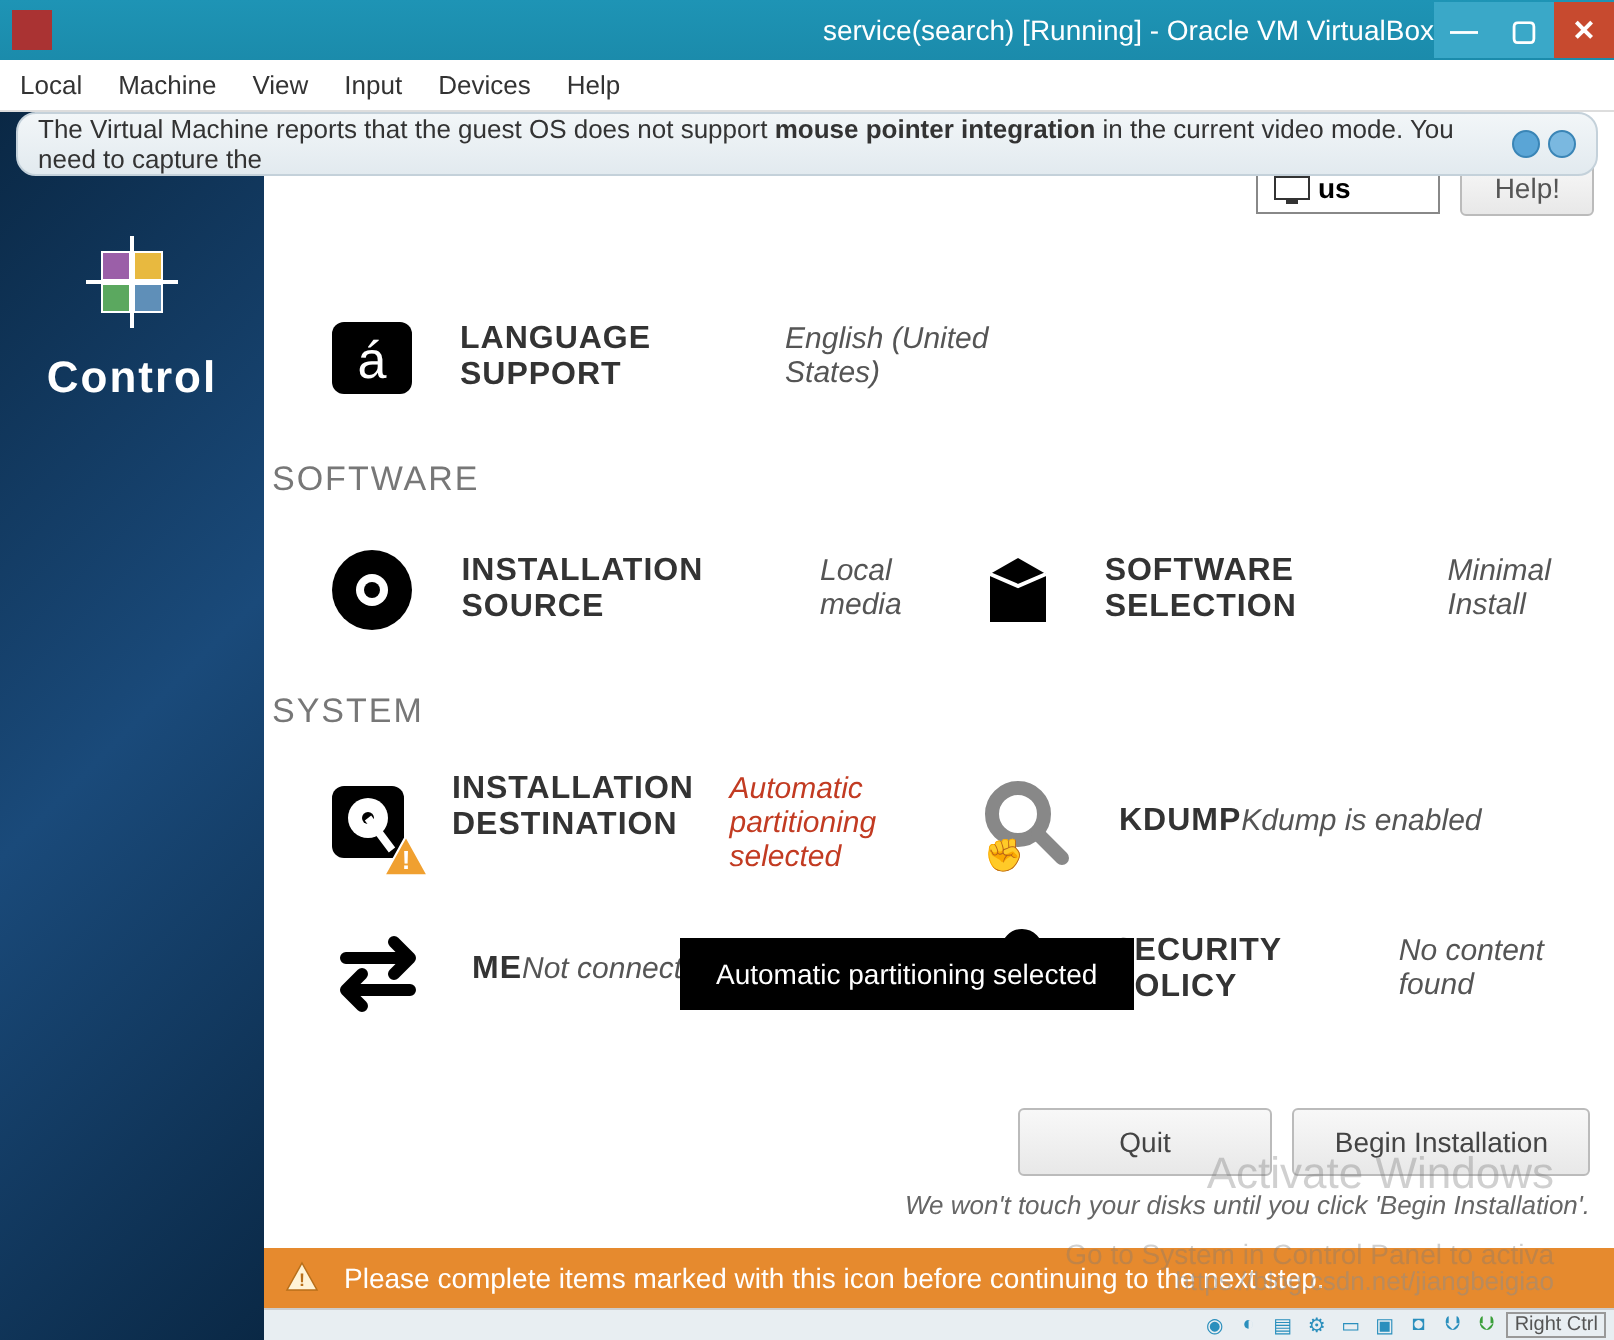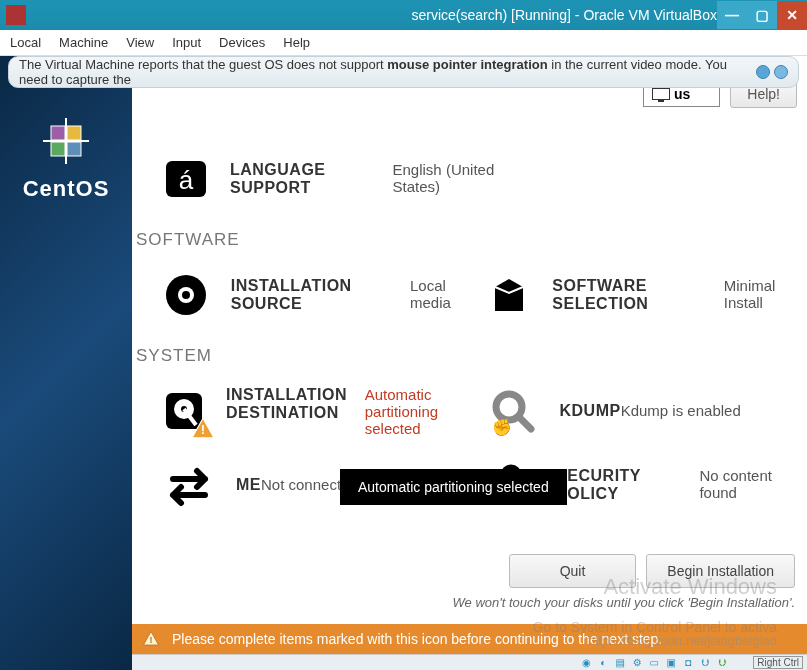--- a/index.html
+++ b/index.html
@@ -16,47 +16,47 @@
 .notification{position:absolute;top:0;left:8px;right:8px;height:32px;background:linear-gradient(#f2f6f8,#e2eaef);border:1px solid #c4d1da;border-radius:10px;font-size:13px;color:#333;display:flex;align-items:center;padding:0 10px;z-index:5}
 .notif-text{flex:1}
 .notif-btns{display:flex;gap:4px}
 .notif-btn{width:14px;height:14px;border-radius:50%;background:#5aa5d6;border:1px solid #3a85b6}
 .sidebar{width:132px;background:linear-gradient(135deg,#0a2845 0%,#1a4a7a 50%,#0a2845 100%);color:#fff;display:flex;flex-direction:column;align-items:center;padding-top:60px}
 .centos-logo{width:50px;height:50px;position:relative;margin-bottom:10px}
 .centos-logo svg{width:100%;height:100%}
 .centos-text{font-size:22px;font-weight:bold;letter-spacing:1px}
 .main{flex:1;background:#fff;position:relative;overflow:hidden}
 .top-right{position:absolute;top:24px;right:10px;display:flex;gap:10px;align-items:center}
-.lang-ind{background:#fff;border:1px solid #888;padding:4px 29px 4px 8px;font-size:14px;display:flex;align-items:center;gap:4px}
+.lang-ind{background:#fff;border:1px solid #888;padding:4px 44px 4px 8px;font-size:14px;display:flex;align-items:center;gap:4px}
 .kb-icon{width:18px;height:12px;border:1px solid #333;display:inline-block;position:relative}
 .kb-icon::after{content:"";position:absolute;bottom:-3px;left:5px;width:6px;height:2px;background:#333}
 .help-btn{background:linear-gradient(#f8f8f8,#e8e8e8);border:1px solid #bbb;border-radius:3px;padding:5px 16px;font-size:14px;color:#555}
 .sections{padding:30px 0 0 0}
 .section-head{font-size:17px;font-weight:400;color:#777;letter-spacing:1px;margin:18px 0 12px 4px}
 .row{display:flex}
 .item{display:flex;align-items:center;gap:18px;width:370px;padding:4px 0}
 .item-icon{width:58px;height:58px;display:flex;align-items:center;justify-content:center;color:#000}
 .item-icon svg{width:48px;height:48px}
 .item-text{display:flex;flex-direction:row}
 .item-title{font-size:16px;font-weight:bold;color:#333;letter-spacing:0.5px}
-.item-sub{font-size:15px;color:#555}
+.item-sub{font-size:15px;font-style:italic;color:#555}
 .item-sub.warn{color:#c23b22}
 .warn-triangle{width:26px;height:26px;position:absolute;transform:translate(30px,18px)}
 .tooltip{position:absolute;background:#000;color:#fff;font-size:14px;padding:10px 18px;left:208px;top:413px;z-index:10}
 .cursor{position:absolute;left:360px;top:362px;z-index:11;font-size:16px}
 .footer-btns{position:absolute;right:12px;bottom:82px;display:flex;gap:10px}
 .btn{padding:8px 50px;font-size:14px;border:1px solid #bbb;border-radius:3px;background:linear-gradient(#f8f8f8,#e8e8e8);color:#444}
 .btn-begin{padding:8px 20px}
 .footer-note{position:absolute;right:12px;bottom:60px;font-size:13px;font-style:italic;color:#666}
 .watermark1{position:absolute;right:30px;bottom:70px;font-size:22px;color:rgba(120,120,120,0.35);z-index:1}
 .watermark2{position:absolute;right:30px;bottom:35px;font-size:14px;color:rgba(120,120,120,0.35);z-index:1}
 .warning-bar{position:absolute;left:0;right:0;bottom:16px;height:30px;background:#e68a2e;color:#fff;display:flex;align-items:center;padding:0 10px;font-size:14px;gap:12px}
 .vb-status{position:absolute;left:0;right:0;bottom:0;height:16px;background:#e8eef2;border-top:1px solid #ccc;display:flex;align-items:center;justify-content:flex-end;padding:0 4px;gap:3px;font-size:10px;color:#555}
 .status-icon{width:14px;height:12px;display:flex;align-items:center;justify-content:center}
-.right-ctrl{border:1px solid #999;padding:0 3px;font-size:10px;margin-left:21px}
+.right-ctrl{border:1px solid #999;padding:0 3px;font-size:10px;margin-left:0}
 .url-wm{position:absolute;right:30px;bottom:22px;font-size:13px;color:rgba(140,140,140,0.5);z-index:2}
 </style>
 </head>
 <body>
 
 <div class="title-bar">
   <span class="title-icon"></span>
   <span class="title-text">service(search) [Running] - Oracle VM VirtualBox</span>
   <div class="win-btns">
     <div class="win-btn">—</div>
@@ -91,21 +91,21 @@
       <svg viewBox="0 0 50 50">
           <g stroke="#fff" stroke-width="1" fill="none">
             <rect x="10" y="10" width="14" height="14" fill="#9b5fa8"></rect>
             <rect x="26" y="10" width="14" height="14" fill="#e8b93f"></rect>
             <rect x="10" y="26" width="14" height="14" fill="#5ba85f"></rect>
             <rect x="26" y="26" width="14" height="14" fill="#5f8fb8"></rect>
             <path d="M25 2 L25 48 M2 25 L48 25" stroke-width="2"></path>
           </g>
         </svg>
     </div>
-    <div class="centos-text">CentOS</div>
+    <div class="centos-text">Control</div>
   </div>
 
   <div class="main">
 
     <div class="top-right">
       <div class="lang-ind">
         <span class="kb-icon"></span>
         <b>us</b>
       </div>
       <button class="help-btn">Help!</button>

